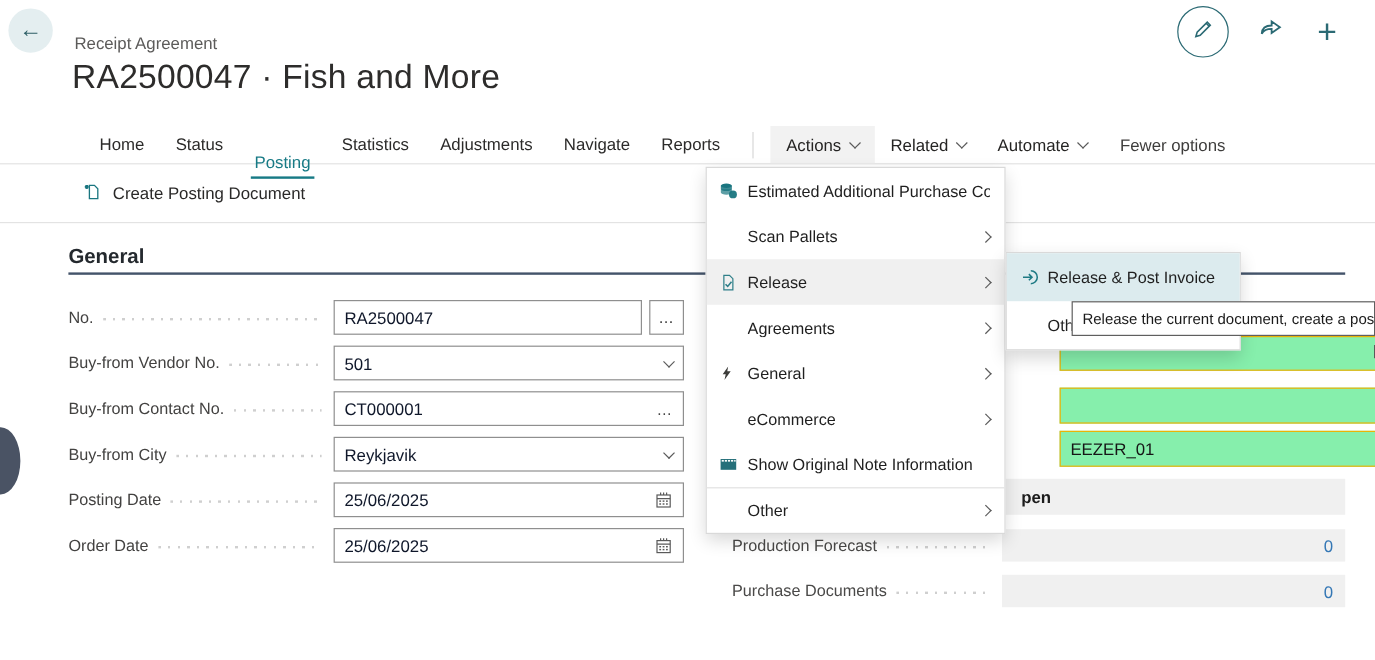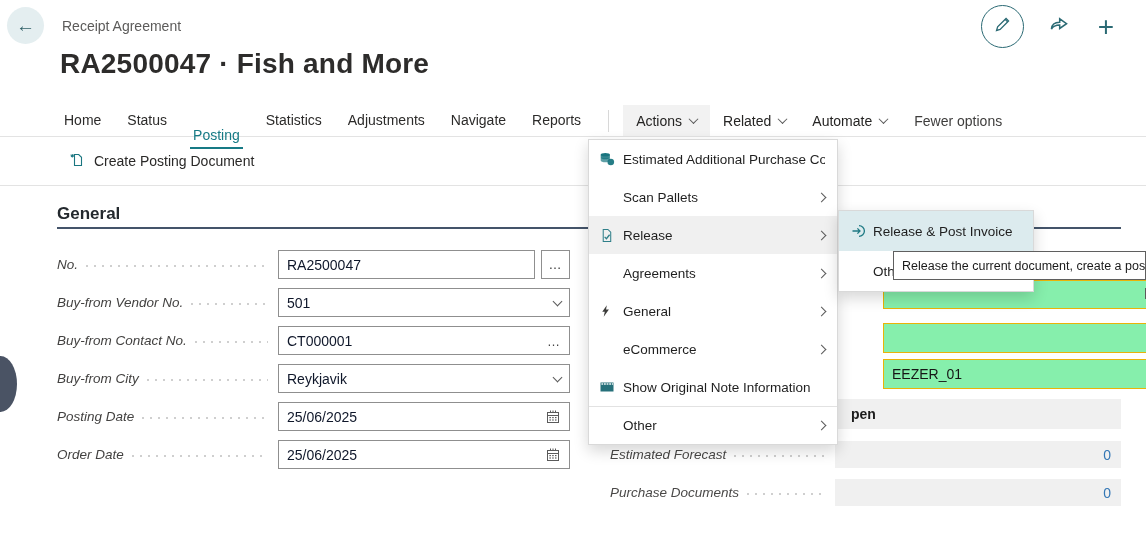--- a/index.html
+++ b/index.html
@@ -4,29 +4,29 @@
 <style>
   * { margin:0; padding:0; box-sizing:border-box; }
   html,body { background:#fff; }
   body { font-family:"Liberation Sans", sans-serif; color:#252423; }
   .screen { position:relative; width:1146px; height:550px; background:#fff; overflow:hidden; }
 
   
   .back-btn { position:absolute; left:7px; top:7px; width:37px; height:37px; border-radius:50%;
               background:#e4eef0; display:flex; align-items:center; justify-content:center;
               color:#2e5f66; font-size:19px; cursor:pointer; }
-  .caption { position:absolute; left:62px; top:18px; font-size:14px; color:#5c5b5a; }
+  .caption { position:absolute; left:62px; top:28px; font-size:14px; color:#5c5b5a; }
   .hdr-icons { position:absolute; right:28px; top:5px; display:flex; align-items:center; gap:24px; }
   .edit-circle { width:43px; height:43px; border:1px solid #2b6a74; border-radius:50%;
                  display:flex; align-items:center; justify-content:center; cursor:pointer; }
   .plus-glyph { font-size:28px; font-weight:300; color:#2b6a74; cursor:pointer; line-height:1; padding:0 4px; }
-  .page-title { position:absolute; left:60px; top:48px; font-size:28px; font-weight:700; color:#2d2c2b; letter-spacing:.2px; }
-
-  
-  .tabbar { position:absolute; left:51px; top:105px; right:0; height:31px; display:flex; align-items:center; font-size:14px; }
+  .page-title { position:absolute; left:60px; top:48px; font-size:28px; font-weight:400; color:#2d2c2b; letter-spacing:.2px; }
+
+  
+  .tabbar { position:absolute; left:70px; top:105px; right:0; height:31px; display:flex; align-items:center; font-size:14px; }
   .tabline { position:absolute; left:0; top:136px; width:1146px; height:1px; background:#e3e3e3; }
   .tab { margin:0 10px; padding:5px 3px 6px 3px; color:#2c2b2a; cursor:pointer; white-space:nowrap; }
   .tab.active { color:#177a85; border-bottom:2px solid #177a85; padding-bottom:4px;margin-top:30px; }
   .tab-divider { width:1px; height:22px; background:#d8d8d8; margin:0 14px; }
   .menu-btn { display:flex; align-items:center; gap:8px; height:31px; padding:0 13px; cursor:pointer; white-space:nowrap; }
   .menu-btn.open { background:#f2f2f2; }
   .fewer { margin-left:14px; color:#3e3d3c; cursor:pointer; white-space:nowrap; }
   .cv { display:inline-block; width:7px; height:7px; border-right:1.4px solid #5a5a5a; border-bottom:1.4px solid #5a5a5a; }
   .cv.down { transform:rotate(45deg) translate(-1px,-1px); }
   .cv.right { transform:rotate(-45deg); }
@@ -35,21 +35,21 @@
   .toolbar { position:absolute; left:57px; top:137px; right:0; height:48px; display:flex; align-items:center; }
   .toolline { position:absolute; left:0; top:185px; width:1146px; height:1px; background:#e3e3e3; }
   .tool-act { display:flex; align-items:center; gap:9px; padding:0 12px; font-size:14px; color:#2a2928; cursor:pointer; }
 
   
   .sec-title { position:absolute; left:57px; top:204px; font-size:17px; font-weight:bold; color:#24292e; }
   .sec-rule { position:absolute; left:57px; top:227px; width:1064px; height:2px; background:#44546a; }
 
   .formcol { position:absolute; left:57px; top:250px; width:513px; }
   .frow { display:flex; align-items:center; height:29px; margin-bottom:9px; }
-  .flabel { font-size:13.5px; color:#434241; white-space:nowrap;font-style:italic; }
+  .flabel { font-size:13.5px; color:#434241; white-space:nowrap; }
   .dots { flex:1; height:2px; margin:3px 10px 0 8px;
           background:repeating-linear-gradient(90deg,#cfcfcf 0 2px,transparent 2px 8px); }
   .fctl { position:relative; width:292px; height:29px; flex:none; }
   .fctl.short { width:257px; }
   .fctl input { width:100%; height:29px; border:1px solid #8f8f8f; background:#fff; font-family:inherit;
                 font-size:14px; color:#0f172a; padding:0 26px 0 8px; outline:none; }
   .fctl input.plain { padding-right:8px; }
   .adorn { position:absolute; right:9px; top:50%; transform:translateY(-50%); display:flex; align-items:center; color:#4f4f4f; }
   .adorn .cv.down { transform:rotate(45deg); margin-top:-3px; }
   .ellipsis-inline { font-size:13px; letter-spacing:1px; color:#454545; }
@@ -289,21 +289,21 @@
     <span class="rc-adorn"><span class="cv down"></span></span>
   </div>
   <div class="rc-box" style="top:359px; height:30px;">
     <div class="freezer-text">EEZER_01</div>
     <span class="rc-adorn"><span class="cv down"></span></span>
   </div>
   <div class="status-bar">
     <span>pen</span>
   </div>
   <div class="stat-row" style="top:441px;">
-    <span class="flabel">Estimated Forecast</span>
+    <span class="flabel">Production Forecast</span>
     <span class="dots"></span>
     <span class="stat-field">
       <span>0</span>
     </span>
   </div>
   <div class="stat-row" style="top:479px;">
     <span class="flabel">Purchase Documents</span>
     <span class="dots"></span>
     <span class="stat-field">
       <span>0</span>

